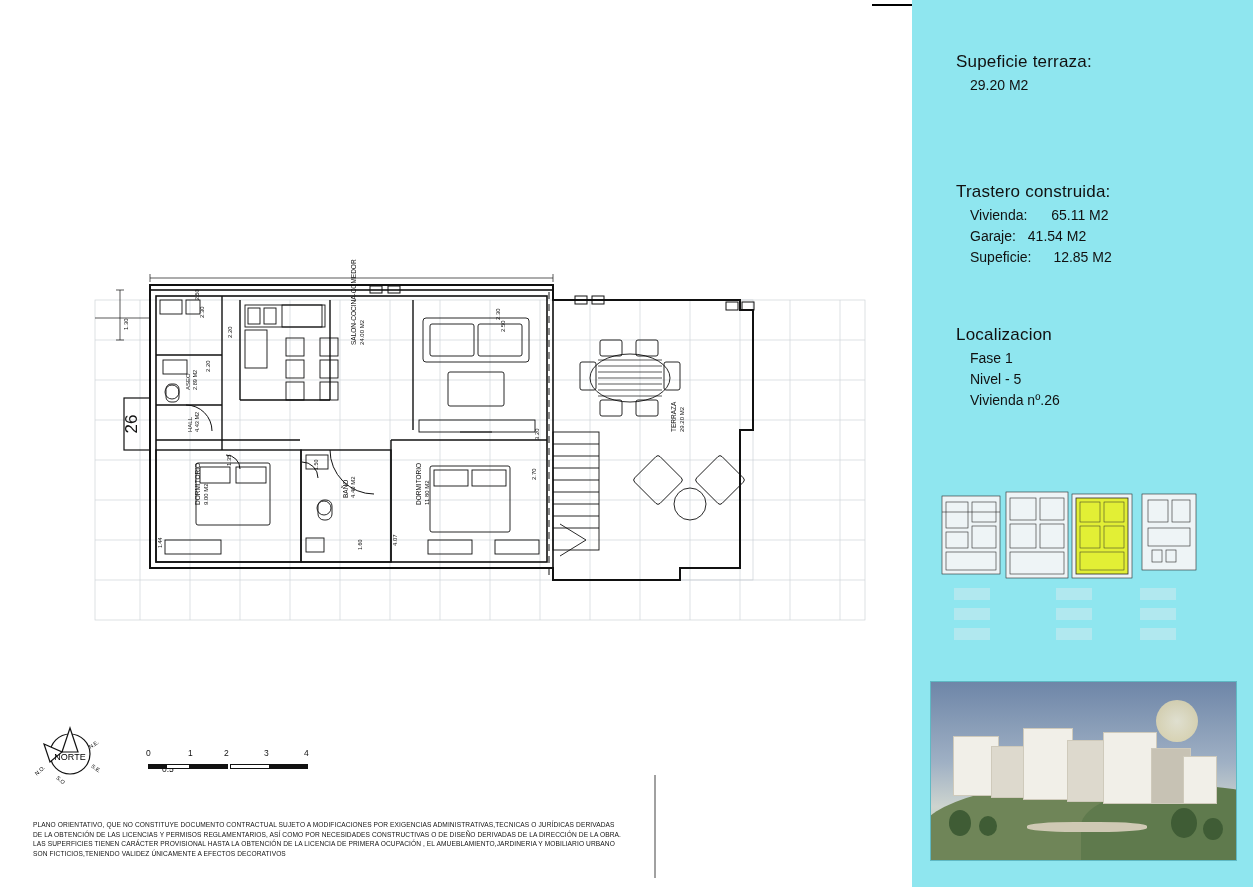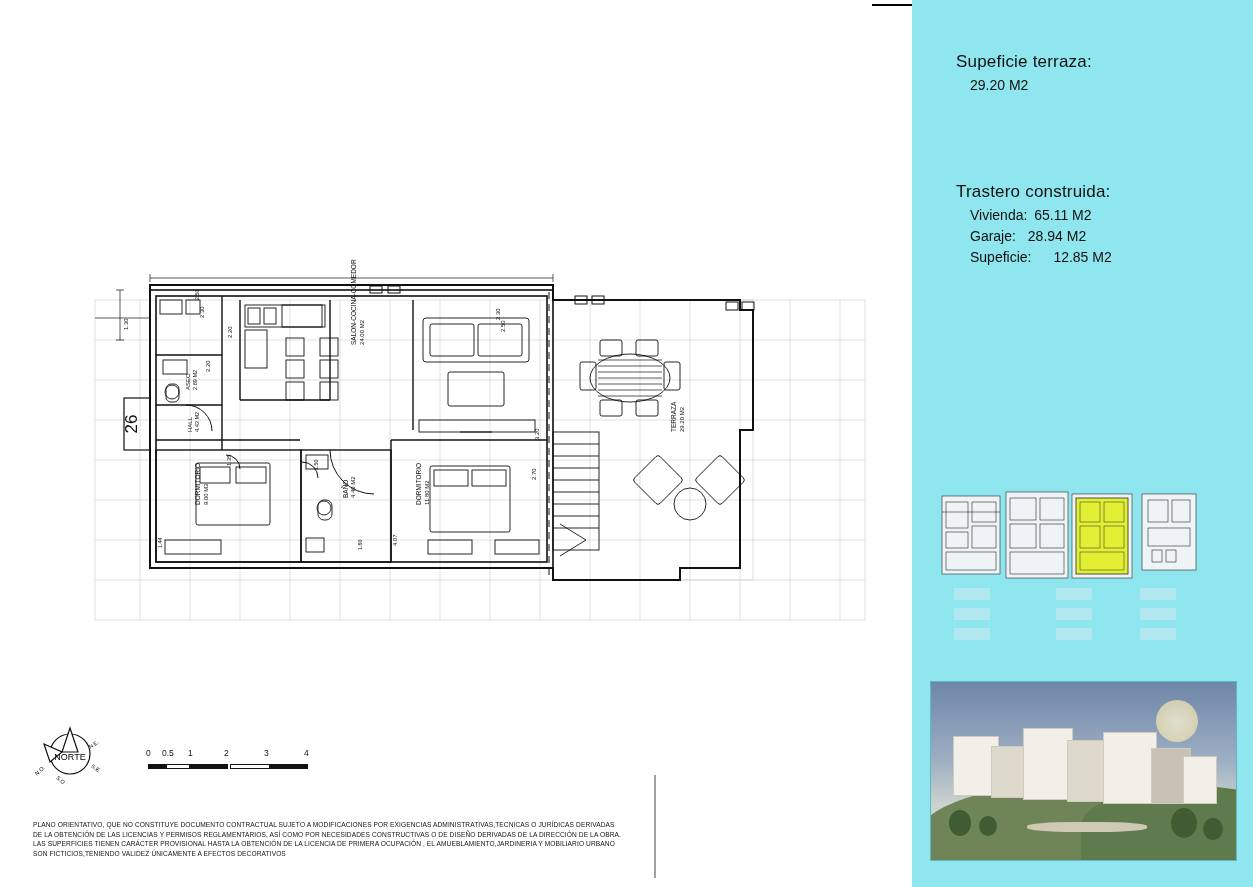--- a/index.html
+++ b/index.html
@@ -293,21 +293,21 @@
       <text x="38" y="38" font-size="9" text-anchor="middle" font-family="Liberation Sans, sans-serif">NORTE</text>
       <text x="63" y="24" font-size="5.5" text-anchor="middle" font-family="Liberation Sans, sans-serif" transform="rotate(-35 63 24)">N.E.</text>
       <text x="63" y="48" font-size="5.5" text-anchor="middle" font-family="Liberation Sans, sans-serif" transform="rotate(35 63 48)">S.E.</text>
       <text x="9" y="50" font-size="5.5" text-anchor="middle" font-family="Liberation Sans, sans-serif" transform="rotate(-40 9 50)">N.O.</text>
       <text x="28" y="60" font-size="5.5" text-anchor="middle" font-family="Liberation Sans, sans-serif" transform="rotate(40 28 60)">S.O.</text>
     </svg>
   </div>
 
   <div id="scalebar">
     <span class="sb-num" style="left:0px;top:0px;">0</span>
-    <span class="sb-num" style="left:16px;top:0px;">0.5</span>
+    <span class="sb-num" style="left:16px;top:16px;">0.5</span>
     <span class="sb-num" style="left:42px;top:0px;">1</span>
     <span class="sb-num" style="left:78px;top:0px;">2</span>
     <span class="sb-num" style="left:118px;top:0px;">3</span>
     <span class="sb-num" style="left:158px;top:0px;">4</span>
     <div class="sb-seg" style="left:2px;width:18px;background:#111;"></div>
     <div class="sb-seg" style="left:20px;width:22px;background:#fff;border:1px solid #111;height:3px;"></div>
     <div class="sb-seg" style="left:44px;width:38px;background:#111;"></div>
     <div class="sb-seg" style="left:84px;width:38px;background:#fff;border:1px solid #111;height:3px;"></div>
     <div class="sb-seg" style="left:124px;width:38px;background:#111;"></div>
   </div>
@@ -325,32 +325,38 @@
 
   <div class="panel-block" style="top:52px;">
     <div class="panel-title">Supeficie terraza:</div>
     <div class="panel-line indent">29.20 M2</div>
   </div>
 
   <div class="panel-block" style="top:182px;">
     <div class="panel-title">Trastero construida:</div>
     <div class="panel-line indent">
       <span>Vivienda:</span>
-      <span style="margin-left:3px;text-align:right;">65.11 M2</span>
+      <span style="margin-left:20px;text-align:right;">65.11 M2</span>
     </div>
     <div class="panel-line indent">
       <span>Garaje:</span>
-      <span style="margin-left:8px;">28.94 M2</span>
+      <span style="margin-left:8px;">41.54 M2</span>
     </div>
     <div class="panel-line indent">
       <span>Supeficie:</span>
       <span style="margin-left:18px;">12.85 M2</span>
     </div>
   </div>
 
+  <div class="panel-block" style="top:325px;">
+    <div class="panel-title">Localizacion</div>
+    <div class="panel-line indent">Fase 1</div>
+    <div class="panel-line indent">Nivel - 5</div>
+    <div class="panel-line indent">Vivienda nº.26</div>
+  </div>
 
   <div id="keyplan">
     <svg class="kp-svg" width="305" height="168" viewBox="0 0 305 168">
 
       <g stroke="#2a2a2a" stroke-width="0.6" fill="#eef4f6">
         <rect x="12" y="8" width="58" height="78"></rect>
         <rect x="16" y="14" width="22" height="26"></rect>
         <rect x="16" y="44" width="22" height="16"></rect>
         <rect x="42" y="14" width="24" height="20"></rect>
         <rect x="42" y="38" width="24" height="22"></rect>

